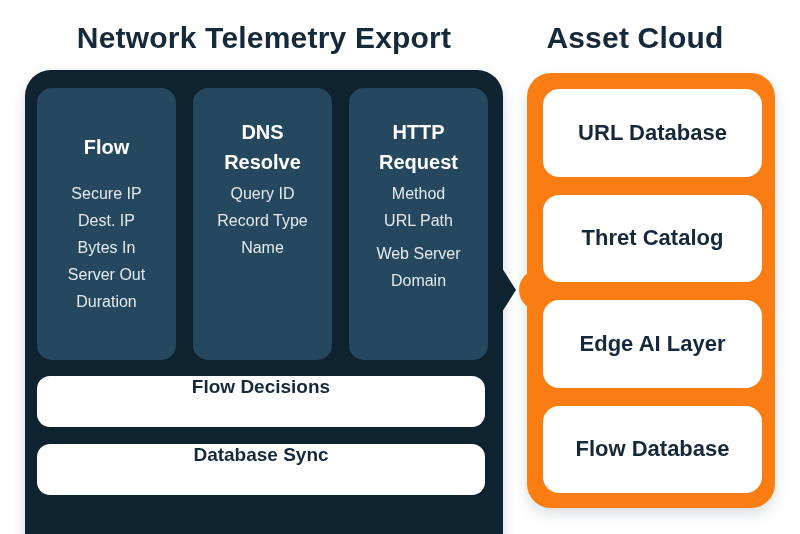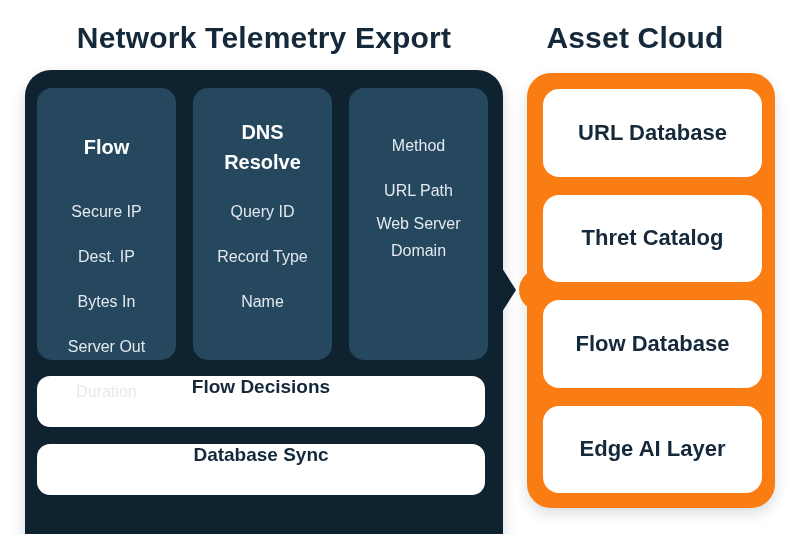--- a/index.html
+++ b/index.html
@@ -51,21 +51,20 @@
     padding:26px 10px 0 10px;color:var(--column-title-text);
   }
   .col-title{
     min-height:66px;display:flex;align-items:center;justify-content:center;
     text-align:center;font-size:20px;font-weight:bold;line-height:30px;
   }
   .col-items{text-align:center;}
   .col-item{
     font-size:16px;line-height:27px;color:var(--column-item-text);
     font-weight:400;
-    margin-top:18px;
   }
   .col-item.gap-top{margin-top:6px;}
 
   .panel-bar{
     background:var(--bar-fill);border-radius:13px;height:51px;
     margin:0 3px 0 0;display:flex;align-items:flex-start;justify-content:center;
   }
   .panel-bar.first{margin-top:16px;}
   .panel-bar.second{margin-top:17px;}
   .panel-bar span{font-size:19px;font-weight:bold;color:var(--bar-text);}
@@ -115,20 +114,21 @@
       <div class="tel-column">
         <div class="col-title">DNS Resolve</div>
         <div class="col-items">
           <div class="col-item">Query ID</div>
           <div class="col-item">Record Type</div>
           <div class="col-item">Name</div>
         </div>
       </div>
 
       <div class="tel-column">
+        <div class="col-title">HTTP Request</div>
         <div class="col-items">
           <div class="col-item">Method</div>
           <div class="col-item">URL Path</div>
           <div class="col-item gap-top">Web Server Domain</div>
         </div>
       </div>
 
     </div>
 
     <div class="panel-bar first">
@@ -147,21 +147,21 @@
 
     <div class="asset-box">
       <span>URL Database</span>
     </div>
 
     <div class="asset-box">
       <span>Thret Catalog</span>
     </div>
 
     <div class="asset-box">
-      <span>Flow Database</span>
+      <span>Edge AI Layer</span>
     </div>
 
     <div class="asset-box">
-      <span>Edge AI Layer</span>
+      <span>Flow Database</span>
     </div>
   </div>
 
 </div>
 
 </body></html>

